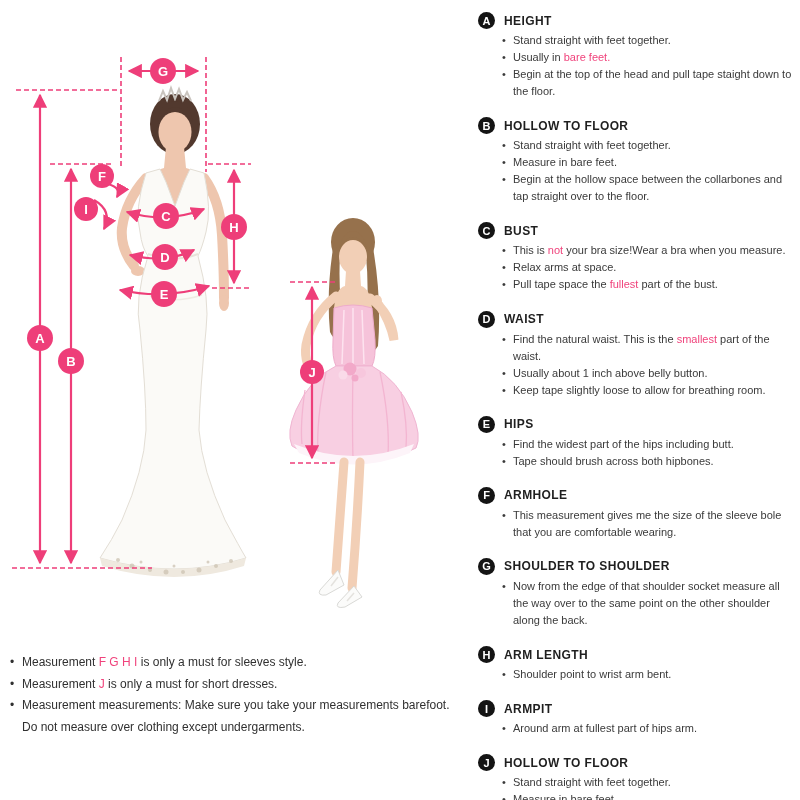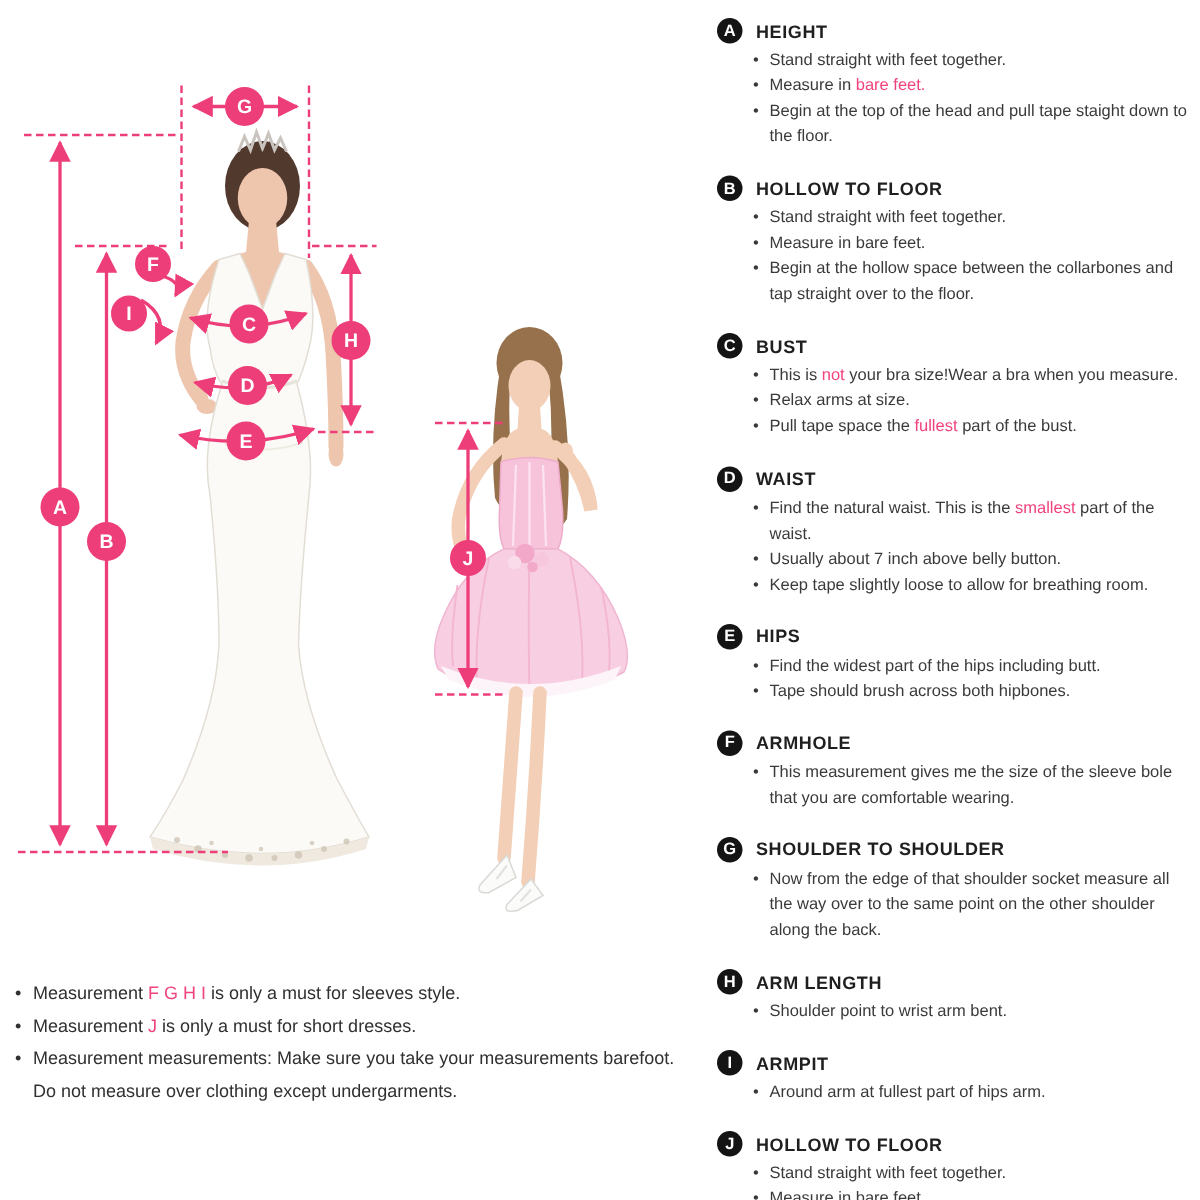--- a/index.html
+++ b/index.html
@@ -197,21 +197,21 @@
         <div class="sec-head">
           <span class="badge">A</span>
           <span class="sec-title">HEIGHT</span>
         </div>
         <div class="bullet">
           <span class="dot">•</span>
           <span class="bullet-text"><span>Stand straight with feet together.</span></span>
         </div>
         <div class="bullet">
           <span class="dot">•</span>
-          <span class="bullet-text"><span>Measure in </span><span class="pink">bare feet.</span></span>
+          <span class="bullet-text"><span>Usually in </span><span class="pink">bare feet.</span></span>
         </div>
         <div class="bullet">
           <span class="dot">•</span>
           <span class="bullet-text"><span>Begin at the top of the head and pull tape staight down to the floor.</span></span>
         </div>
       </div>
       <div class="section">
         <div class="sec-head">
           <span class="badge">B</span>
           <span class="sec-title">HOLLOW TO FLOOR</span>
@@ -233,39 +233,39 @@
         <div class="sec-head">
           <span class="badge">C</span>
           <span class="sec-title">BUST</span>
         </div>
         <div class="bullet">
           <span class="dot">•</span>
           <span class="bullet-text"><span>This is </span><span class="pink">not</span><span> your bra size!Wear a bra when you measure.</span></span>
         </div>
         <div class="bullet">
           <span class="dot">•</span>
-          <span class="bullet-text"><span>Relax arms at size.</span></span>
+          <span class="bullet-text"><span>Relax arms at space.</span></span>
         </div>
         <div class="bullet">
           <span class="dot">•</span>
           <span class="bullet-text"><span>Pull tape space the </span><span class="pink">fullest</span><span> part of the bust.</span></span>
         </div>
       </div>
       <div class="section">
         <div class="sec-head">
           <span class="badge">D</span>
           <span class="sec-title">WAIST</span>
         </div>
         <div class="bullet">
           <span class="dot">•</span>
           <span class="bullet-text"><span>Find the natural waist. This is the </span><span class="pink">smallest</span><span> part of the waist.</span></span>
         </div>
         <div class="bullet">
           <span class="dot">•</span>
-          <span class="bullet-text"><span>Usually about 7 inch above belly button.</span></span>
+          <span class="bullet-text"><span>Usually about 1 inch above belly button.</span></span>
         </div>
         <div class="bullet">
           <span class="dot">•</span>
           <span class="bullet-text"><span>Keep tape slightly loose to allow for breathing room.</span></span>
         </div>
       </div>
       <div class="section">
         <div class="sec-head">
           <span class="badge">E</span>
           <span class="sec-title">HIPS</span>

